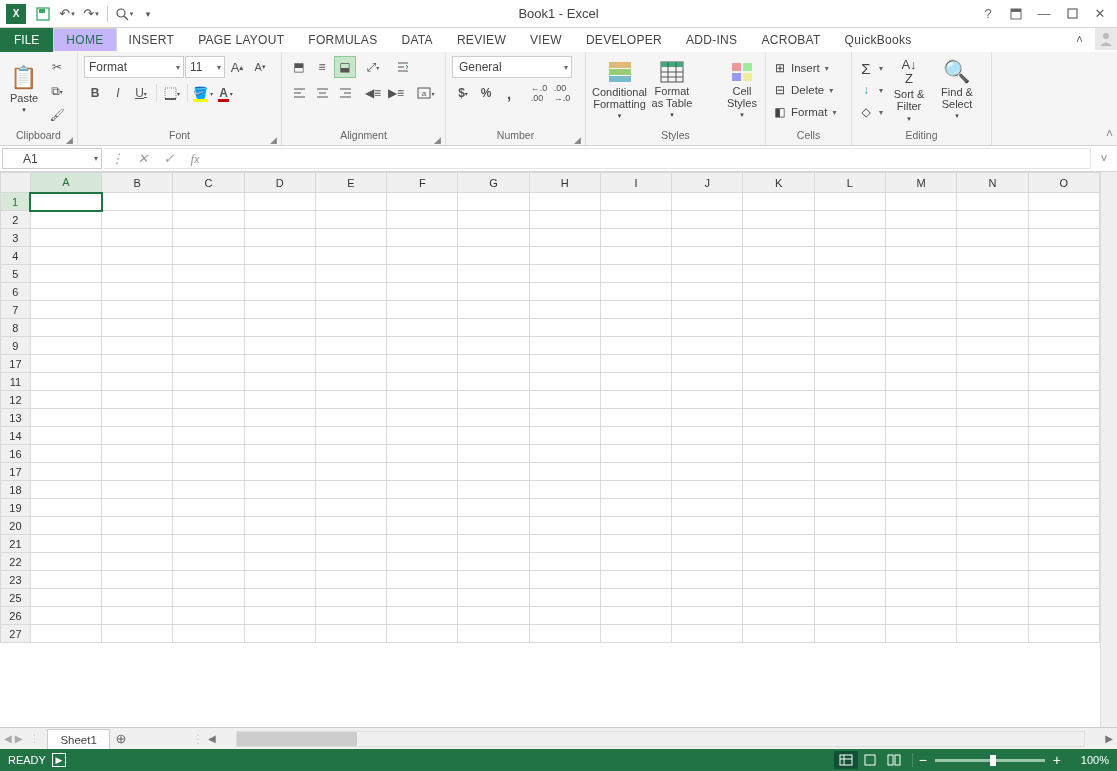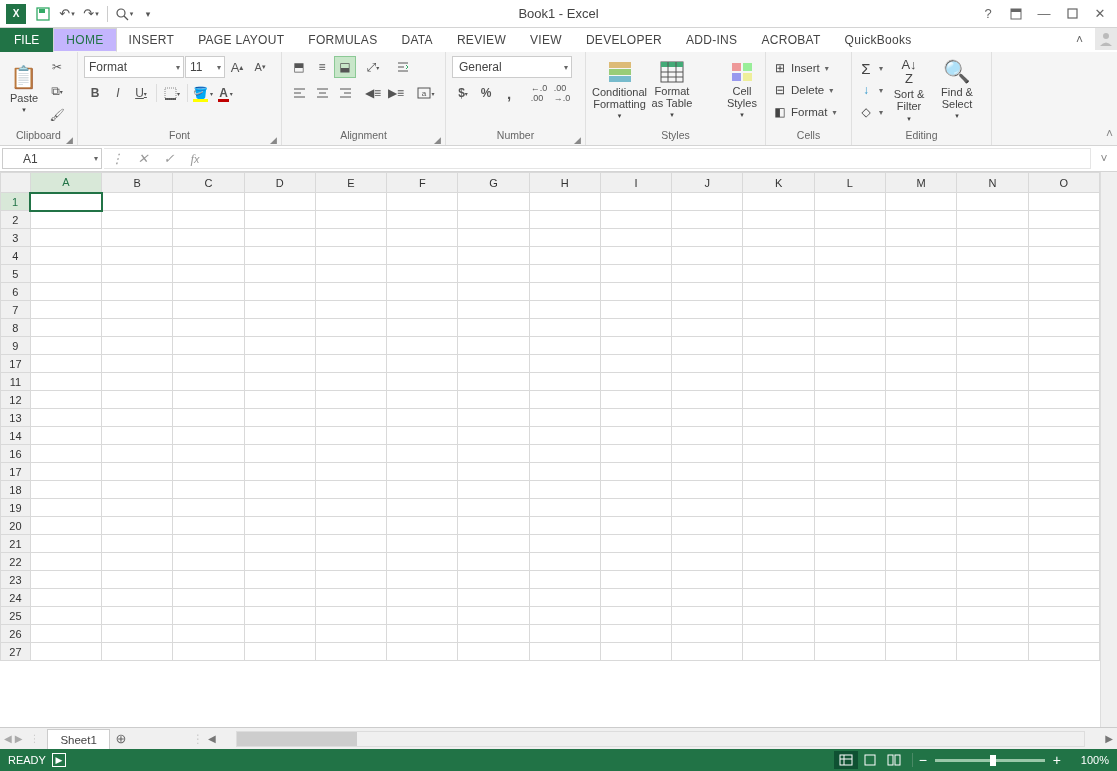--- a/index.html
+++ b/index.html
@@ -799,38 +799,20 @@
             <td class="cell"></td>
             <td class="cell"></td>
             <td class="cell"></td>
             <td class="cell"></td>
             <td class="cell"></td>
             <td class="cell"></td>
             <td class="cell"></td>
             <td class="cell"></td>
           </tr>
           <tr>
-            <th class="row-h">24</th>
-            <td class="cell"></td>
-            <td class="cell"></td>
-            <td class="cell"></td>
-            <td class="cell"></td>
-            <td class="cell"></td>
-            <td class="cell"></td>
-            <td class="cell"></td>
-            <td class="cell"></td>
-            <td class="cell"></td>
-            <td class="cell"></td>
-            <td class="cell"></td>
-            <td class="cell"></td>
-            <td class="cell"></td>
-            <td class="cell"></td>
-            <td class="cell"></td>
-          </tr>
-          <tr>
             <th class="row-h">25</th>
             <td class="cell"></td>
             <td class="cell"></td>
             <td class="cell"></td>
             <td class="cell"></td>
             <td class="cell"></td>
             <td class="cell"></td>
             <td class="cell"></td>
             <td class="cell"></td>
             <td class="cell"></td>

